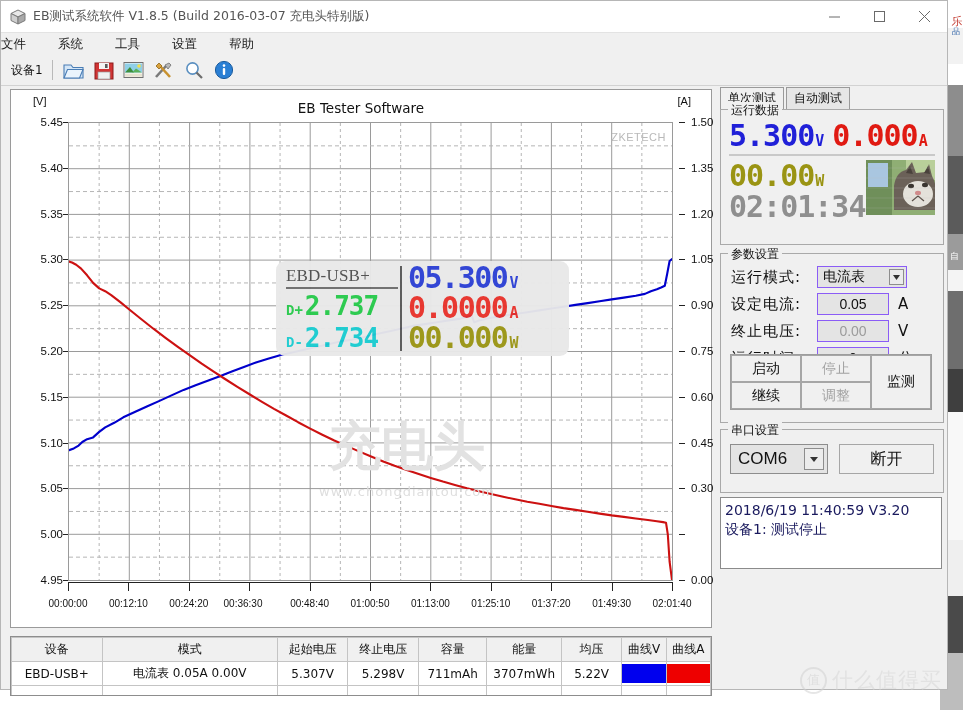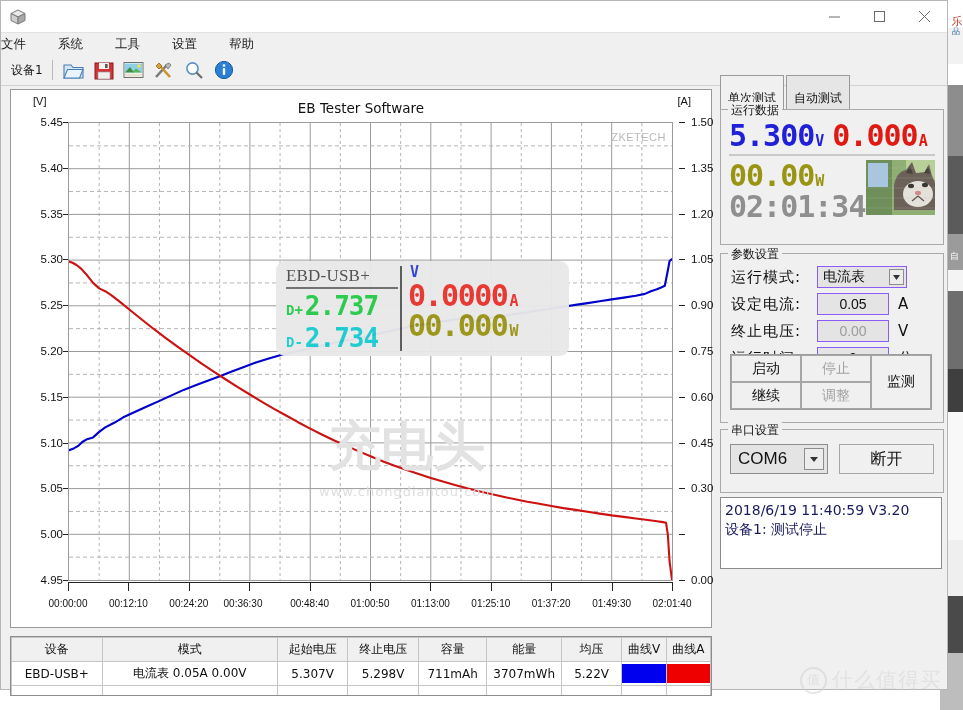--- a/index.html
+++ b/index.html
@@ -100,21 +100,21 @@
   #lcd-right{position:absolute;left:132px;top:2px;width:158px;}
   .lcd-rline{display:flex;align-items:baseline;white-space:nowrap;}
   .lcd-rval{font-size:30px;font-weight:bold;letter-spacing:-1.5px;line-height:30px;
     font-family:"DejaVu Sans Mono","Liberation Mono",monospace;}
   .lcd-runit{font-size:15px;font-weight:bold;margin-left:2px;
     font-family:"DejaVu Sans Mono","Liberation Mono",monospace;}
 
   
   #side-panel{position:absolute;left:714px;top:0px;width:232px;bottom:0;}
   #tabs{display:flex;align-items:flex-end;height:20px;margin:4px 0 0 4px;}
-  .tab{font-size:12px;padding:14px 7px 2px 7px;border:1px solid #9a9a9a;
+  .tab{font-size:12px;padding:2px 7px 2px 7px;border:1px solid #9a9a9a;
     border-bottom:none;background:#f0f0f0;color:#111;margin-right:2px;
     font-family:"DejaVu Sans","Liberation Sans",sans-serif;}
   .tab.active{background:#f0f0f0;border-bottom:1px solid #f0f0f0;position:relative;top:1px;}
   .tab.inactive{background:#e6e6e6;}
 
   .group{position:absolute;border:1px solid #a9a9a9;background:transparent;}
   .group > .legend{position:absolute;top:-8px;left:7px;background:#f0f0f0;
     padding:0 3px;font-size:12px;color:#111;
     font-family:"DejaVu Sans","Liberation Sans",sans-serif;}
 
@@ -205,20 +205,21 @@
 <div id="app-window">
 
   <div id="title-bar">
     <span id="app-icon">
       <svg width="16" height="16" viewBox="0 0 16 16">
         <polygon points="8,1 15,4.5 8,8 1,4.5" fill="#e8e8e8" stroke="#7a7a7a" stroke-width="1"></polygon>
         <polygon points="1,4.5 8,8 8,15 1,11.5" fill="#cfcfcf" stroke="#7a7a7a" stroke-width="1"></polygon>
         <polygon points="15,4.5 8,8 8,15 15,11.5" fill="#a9a9a9" stroke="#7a7a7a" stroke-width="1"></polygon>
       </svg>
     </span>
+    <span id="title-text">EB测试系统软件 V1.8.5 (Build 2016-03-07 充电头特别版)</span>
     <div id="win-controls">
       <div class="win-btn">
         <svg width="12" height="12">
             <line x1="0" y1="6" x2="11" y2="6" stroke="#6a6a6a" stroke-width="1"></line>
           </svg>
       </div>
       <div class="win-btn">
         <svg width="12" height="12">
             <rect x="0.5" y="0.5" width="10" height="10" fill="none" stroke="#6a6a6a" stroke-width="1"></rect>
           </svg>
@@ -431,20 +432,21 @@
             <span class="lcd-dval" id="dplus-val" style="color: rgb(38, 201, 74);">2.737</span>
           </div>
           <div class="lcd-dline">
             <span class="lcd-dlabel" id="dminus-lbl" style="color: rgb(25, 203, 208);">D-</span>
             <span class="lcd-dval" id="dminus-val" style="color: rgb(25, 203, 208);">2.734</span>
           </div>
         </div>
         <div id="lcd-divider"></div>
         <div id="lcd-right">
           <div class="lcd-rline">
+            <span class="lcd-rval" id="lcd-v" style="color: rgb(43, 63, 212);">05.300</span>
             <span class="lcd-runit" id="lcd-vu" style="color: rgb(43, 63, 212);">V</span>
           </div>
           <div class="lcd-rline">
             <span class="lcd-rval" id="lcd-a" style="color: rgb(232, 49, 42);">0.0000</span>
             <span class="lcd-runit" id="lcd-au" style="color: rgb(232, 49, 42);">A</span>
           </div>
           <div class="lcd-rline">
             <span class="lcd-rval" id="lcd-w" style="color: rgb(154, 148, 19);">00.000</span>
             <span class="lcd-runit" id="lcd-wu" style="color: rgb(154, 148, 19);">W</span>
           </div>

